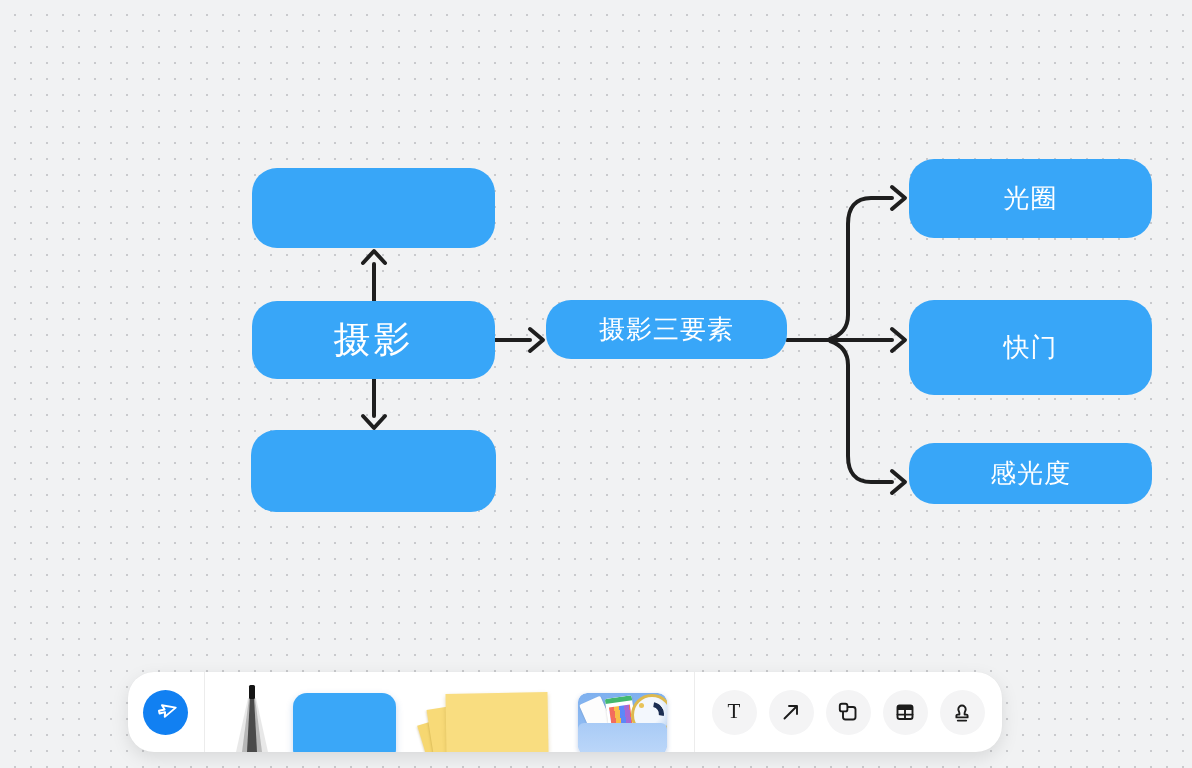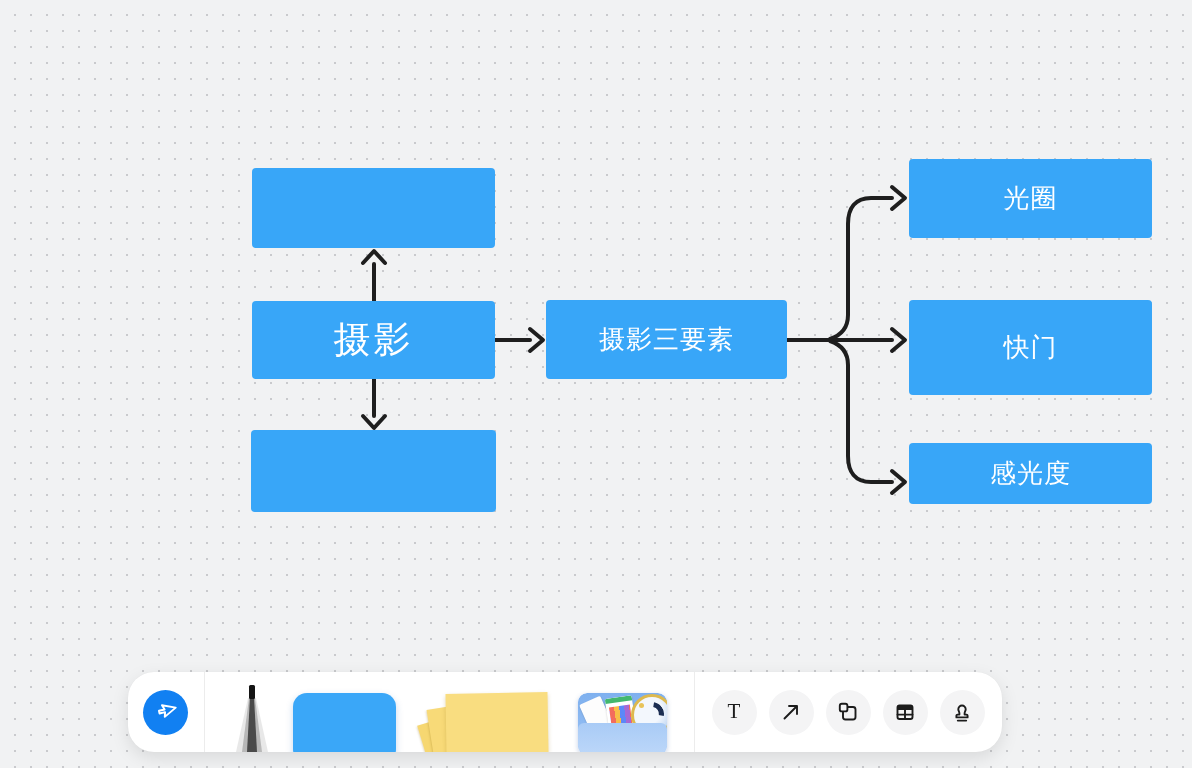--- a/index.html
+++ b/index.html
@@ -9,21 +9,21 @@
     background-color:#f1f2f3;
     background-image:radial-gradient(circle, #c9cacd 1.2px, transparent 1.4px);
     background-size:16px 16px;
     background-position:7px 7px;
     position:relative;
   }
   
   .node {
     position:absolute;
     background:#38a6f8;
-    border-radius:4px;
+    border-radius:25px;
     color:#ffffff;
     display:flex; align-items:center; justify-content:center;
     font-size:26px; font-weight:500; letter-spacing:1px;
   }
   .node.big { font-size:37px; letter-spacing:3px;text-align:right; }
   
   #connectors { position:absolute; left:0; top:0; }
   #connectors path { stroke:#1e1e1e; stroke-width:4; fill:none; stroke-linecap:round; stroke-linejoin:round; }
   
   .toolbar {
@@ -107,21 +107,21 @@
     <path d="M892,471 L905,482 L892,493"></path>
   </g>
 </svg>
 
 <div class="node" style="left:252px;top:168px;width:243px;height:80px"></div>
 
 <div class="node big" style="left:252px;top:301px;width:243px;height:78px">摄影</div>
 
 <div class="node" style="left:251px;top:430px;width:245px;height:82px"></div>
 
-<div class="node" style="left:546px;top:300px;width:241px;height:79px">摄影三要素</div>
+<div class="node" style="left:546px;top:300px;width:241px;height:59px">摄影三要素</div>
 
 <div class="node" style="left:909px;top:159px;width:243px;height:79px">光圈</div>
 
 <div class="node" style="left:909px;top:300px;width:243px;height:95px">快门</div>
 
 <div class="node" style="left:909px;top:443px;width:243px;height:61px">感光度</div>
 
 <div class="toolbar">
 
   <div class="select-btn">

